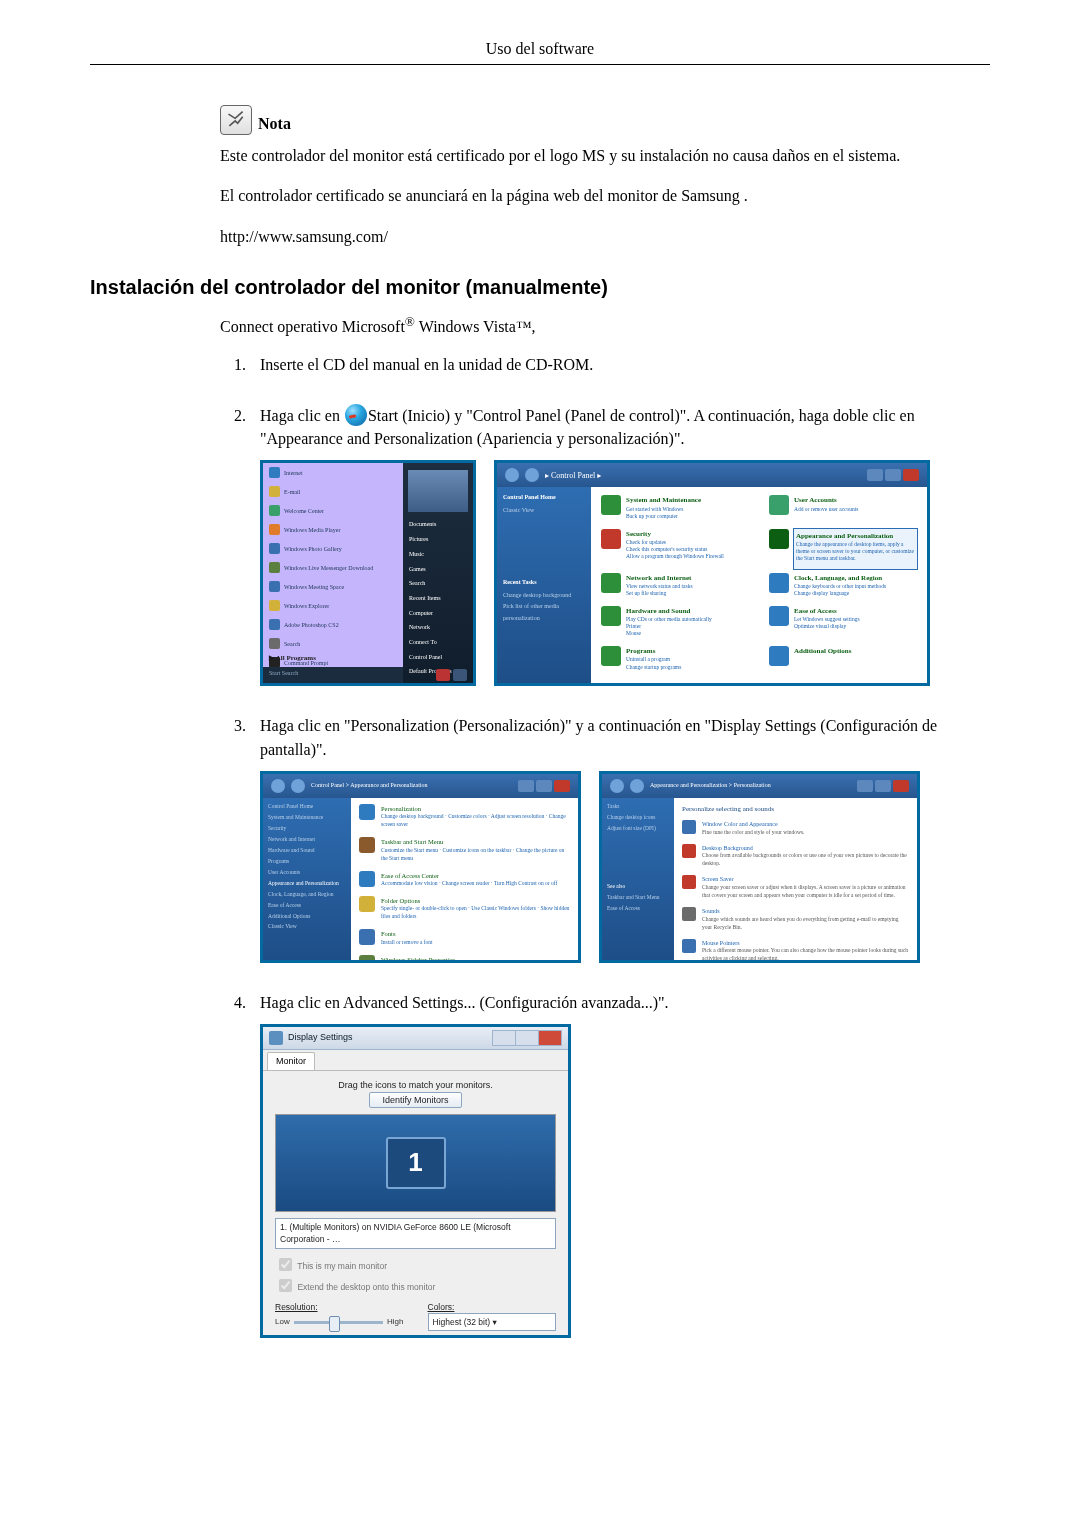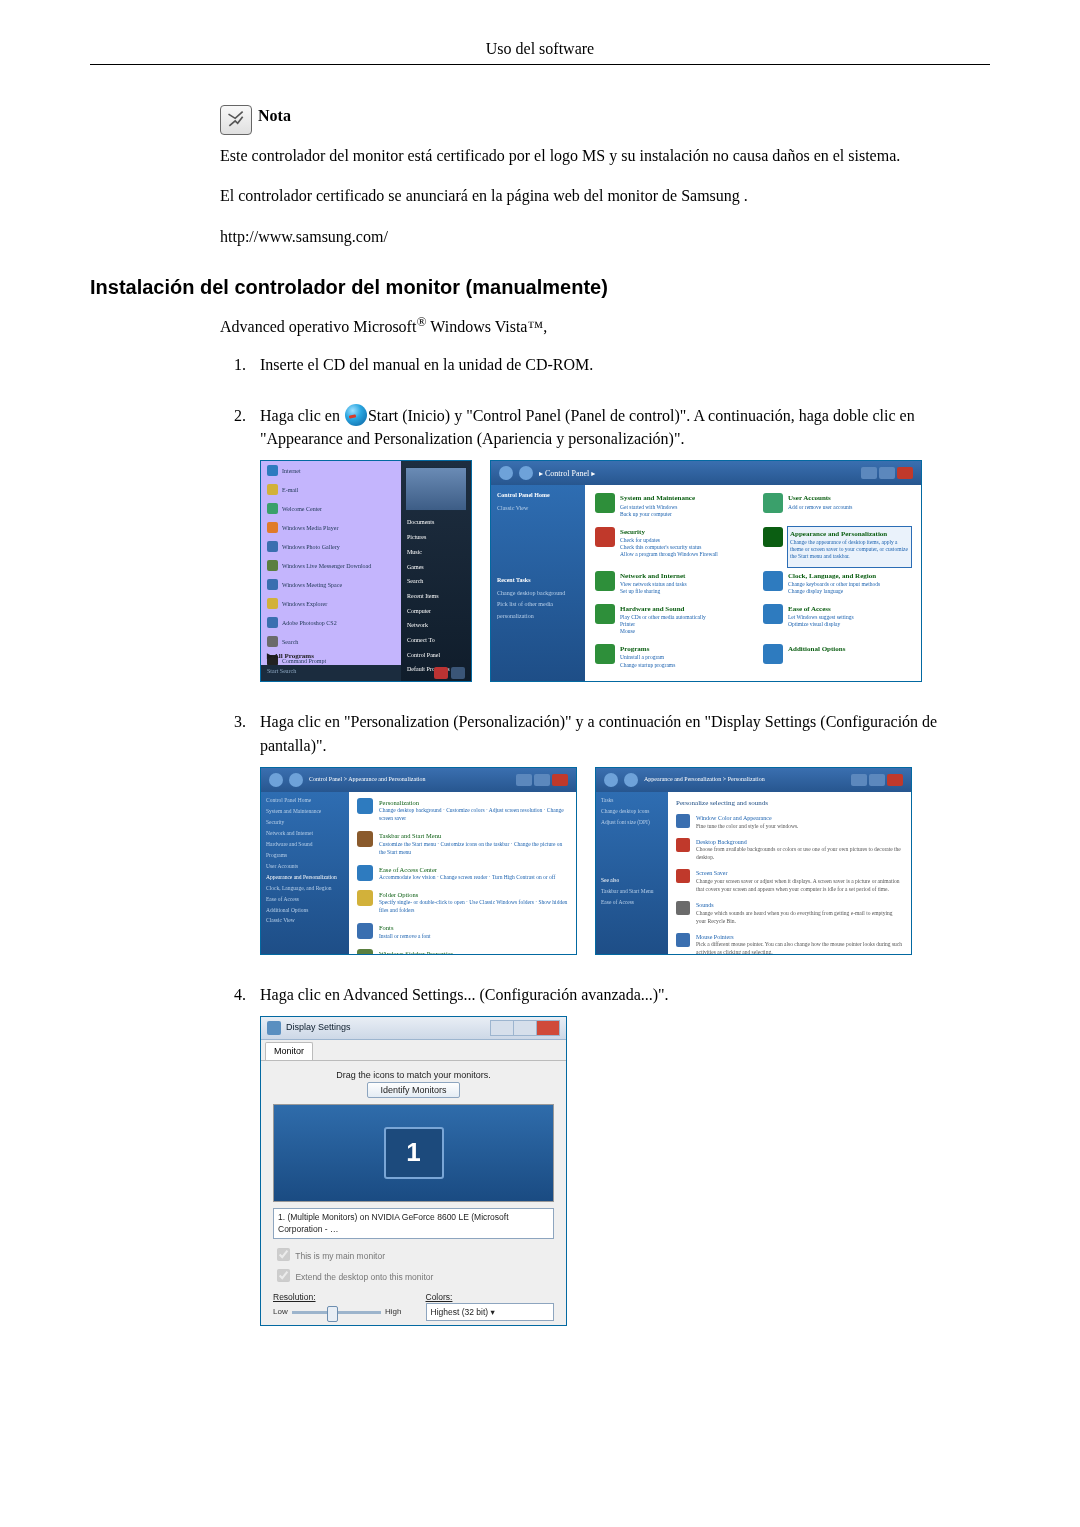--- a/index.html
+++ b/index.html
@@ -22,21 +22,21 @@
     margin: 0 0 40px 0;
   }
   .content-block {
     margin-left: 130px;
     margin-right: 10px;
     font-size: 16px;
     line-height: 1.4;
   }
   .note-row {
     display: flex;
-    align-items: flex-start;
+    align-items: flex-end;
     gap: 6px;
     margin-bottom: 10px;
   }
   .note-icon {
     width: 30px;
     height: 28px;
     border: 1px solid #666;
     border-radius: 4px;
     background: linear-gradient(#f8f8f8,#e0e0e0);
     display: flex;
@@ -80,21 +80,21 @@
     background:#d93b2b;
     transform: rotate(-10deg);
     border-radius:1px;
   }
   .fig-row {
     display: flex;
     gap: 18px;
     margin-top: 10px;
   }
   .vista-shot, .cp-shot, .ap1-shot, .ap2-shot, .ds-shot {
-    border: 1px solid #0369a1;
+    border: 3px solid #0369a1;
     position: relative;
     overflow: hidden;
   }
   .vista-shot { width: 210px; height: 220px; background:#1b2c3e; }
   .vista-shot .left-col {
     position:absolute; left:0; top:0; width:140px; height:100%;
     background:#c4b5fd;
   }
   .vista-shot .right-col{
     position:absolute; right:0; top:0; width:70px; height:100%;
@@ -266,21 +266,21 @@
     </div>
     <div class="para">Este controlador del monitor está certificado por el logo MS y su instalación no causa daños en el sistema.</div>
     <div class="para">El controlador certificado se anunciará en la página web del monitor de Samsung .</div>
     <div class="para">http://www.samsung.com/</div>
   </div>
 
   <h2 class="section">Instalación del controlador del monitor (manualmente)</h2>
 
   <div class="content-block">
     <div>
-      <span>Advanced operativo Microsoft</span><sup>®</sup><span> Windows Vista</span>™<span>,</span>
+      <span>Connect operativo Microsoft</span><sup>®</sup><span> Windows Vista</span>™<span>,</span>
     </div>
 
     <ol class="steps">
       <li>Inserte el CD del manual en la unidad de CD-ROM.</li>
 
       <li>
         <span>Haga clic en </span><span class="inline-icon"></span><span>Start (Inicio) y "Control Panel (Panel de control)". A continuación, haga doble clic en "Appearance and Personalization (Apariencia y personalización)".</span>
 
         <div class="fig-row">
 

